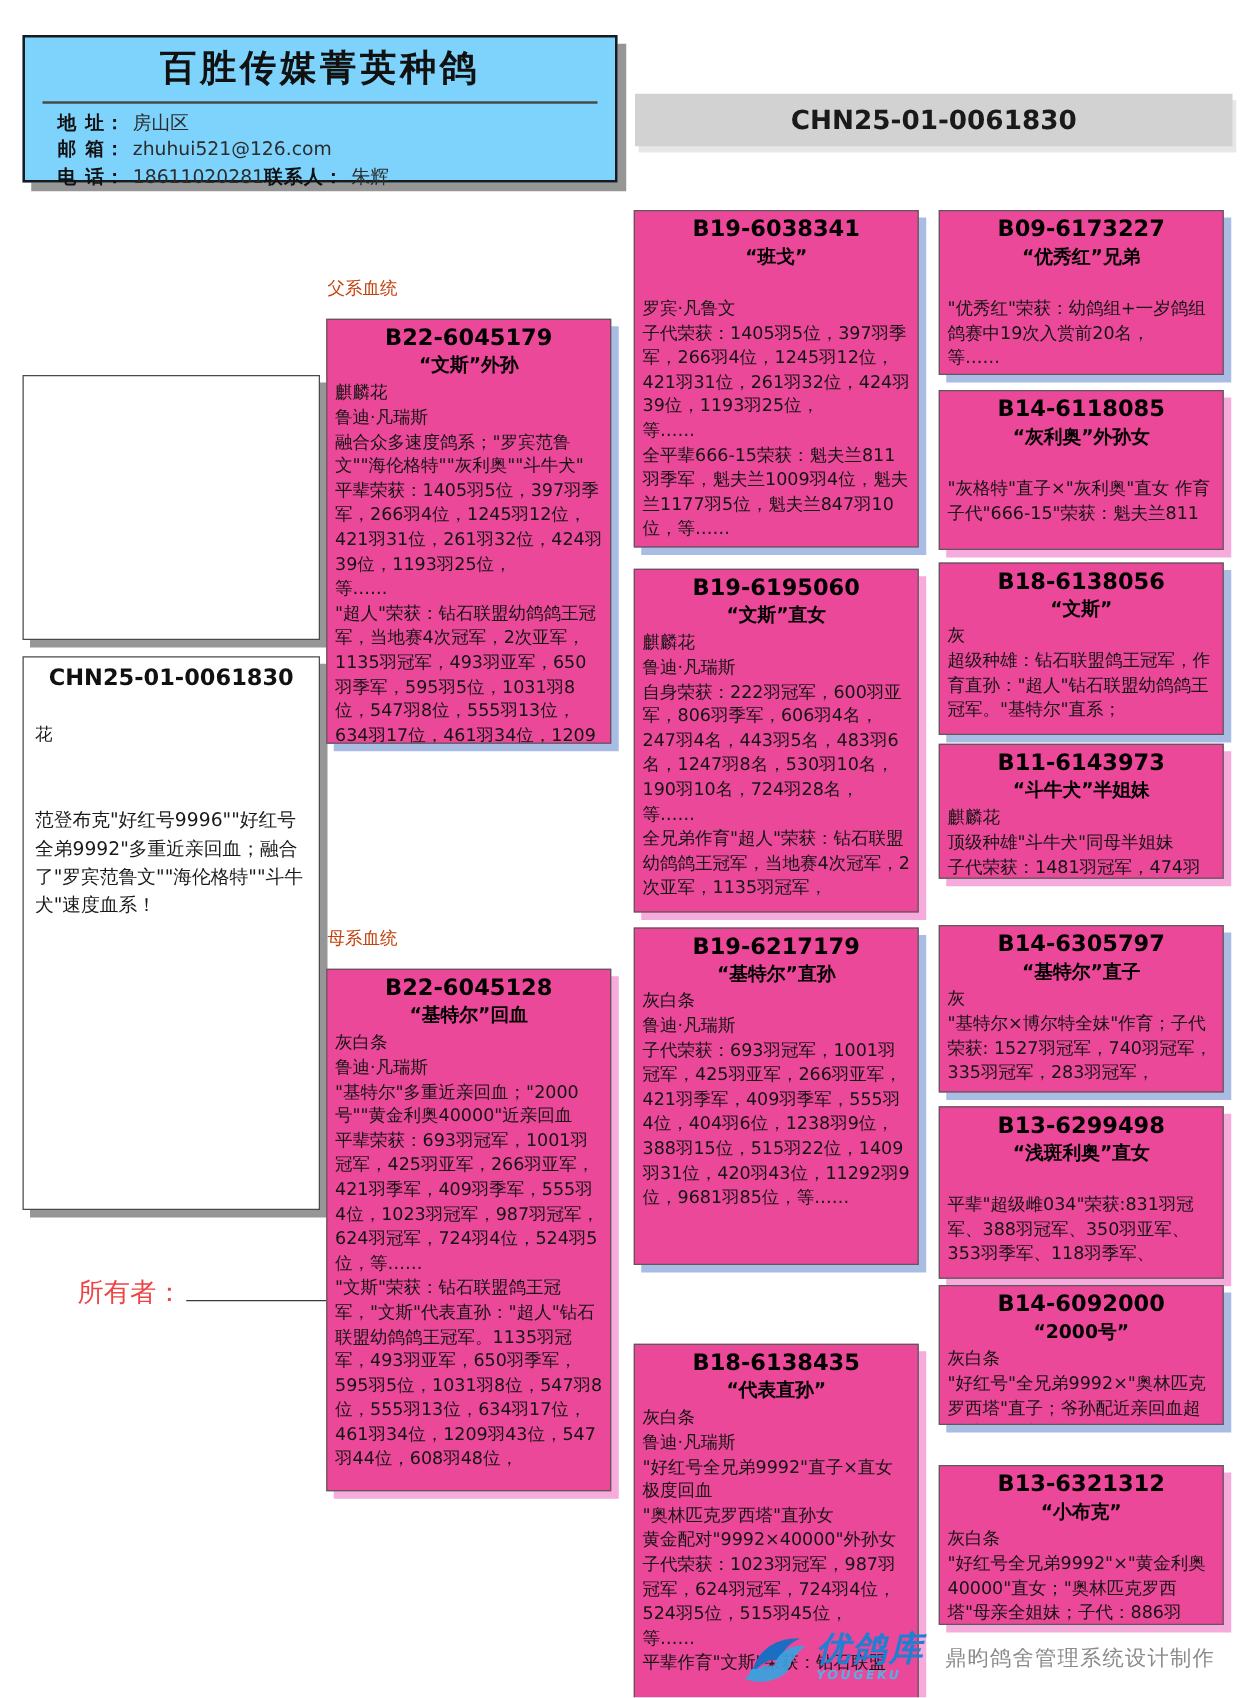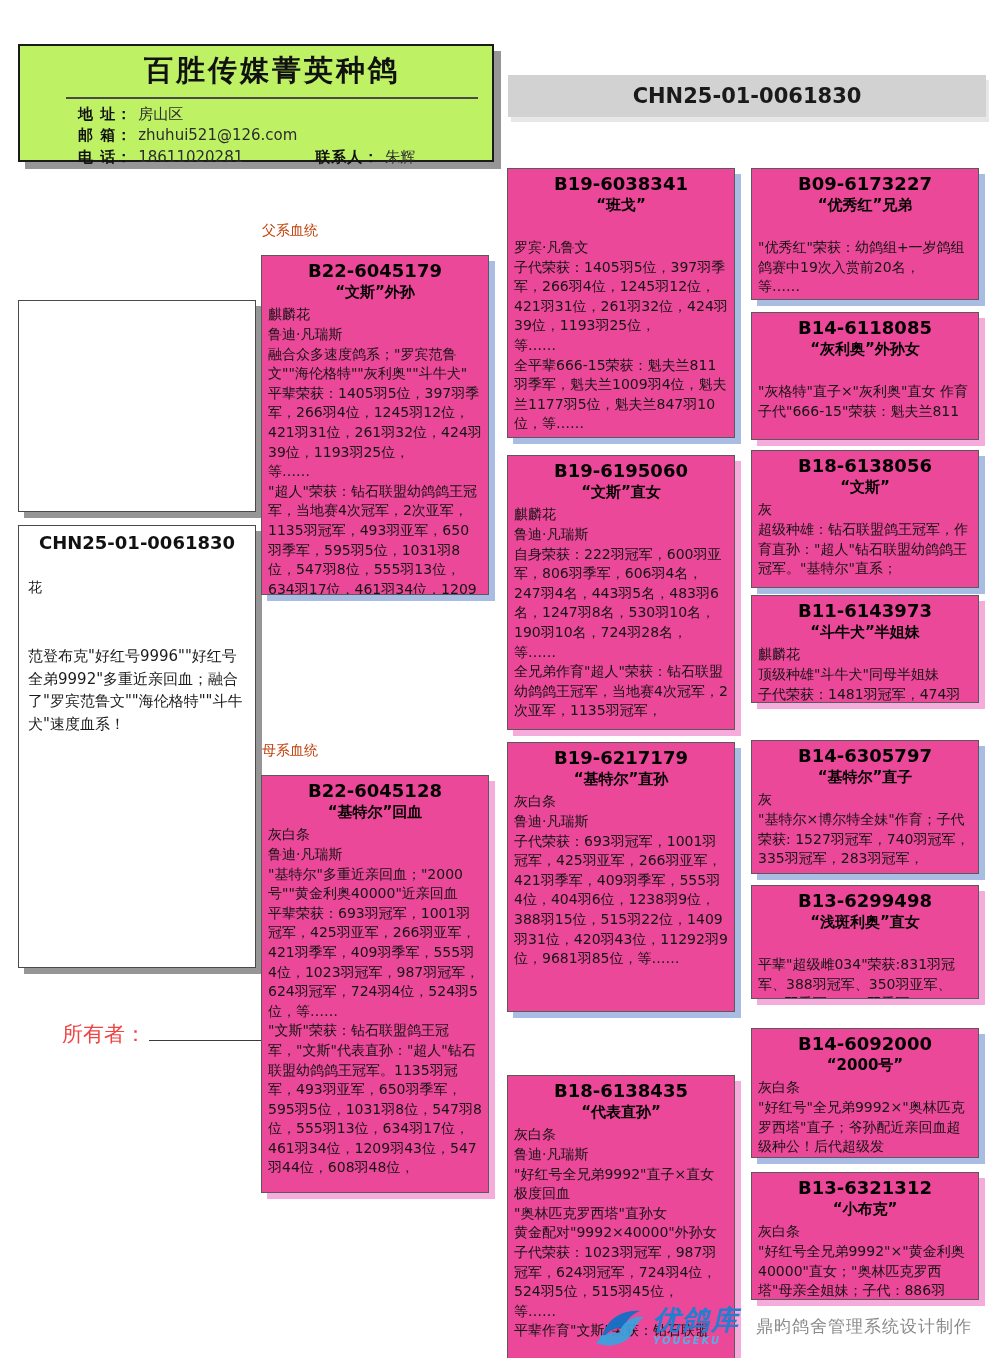--- a/index.html
+++ b/index.html
@@ -2,28 +2,28 @@
 <html><head>
 <meta charset="utf-8">
 <style>
   * { margin:0; padding:0; box-sizing:border-box; }
   html,body { background:#fff; }
   body { font-family:"DejaVu Sans","Liberation Sans",sans-serif; color:#111; }
   .page { position:relative; width:1000px; height:1358px; background:#ffffff; overflow:hidden; }
   .abs { position:absolute; }
 
   
-  .hdr-box { left:18px; top:44px; width:476px; height:118px; background:#bef264;
-             border:2px solid #1a1a1a; box-shadow:7px 7px 0 #969696;padding-left:32px; }
+  .hdr-box { left:18px; top:28px; width:476px; height:118px; background:#7dd3fc;
+             border:2px solid #1a1a1a; box-shadow:7px 7px 0 #969696; }
   .hdr-title { font-size:29px; font-weight:bold; letter-spacing:3px; text-align:center;
                padding:5px 0 6px; margin:0 14px; border-bottom:2px solid #4a4a4a; }
   .hdr-rows { padding:5px 0 0 26px; font-size:15px; line-height:1.42; }
   .hdr-label { font-weight:bold; letter-spacing:1px; }
   .hdr-val { color:#2c2c2c; margin-left:6px; }
-  .contact-label { font-weight:bold; margin-left:72px; letter-spacing:1px; }
+  .contact-label { font-weight:bold; letter-spacing:1px; }
 
   
   .banner { left:508px; top:75px; width:478px; height:42px; background:#d2d2d2;
             text-align:center; line-height:42px; font-weight:bold; font-size:21px;
             box-shadow:3px 5px 0 #e7e7e7; color:#1a1a1a; }
 
   
   .photo-box { left:18px; top:300px; width:238px; height:212px; background:#fff;
                border:1.5px solid #4a4a4a; box-shadow:6px 6px 0 #969696; }
   .info-box { left:18px; top:525px; width:238px; height:443px; background:#fff;
@@ -197,29 +197,29 @@
       </div>
   </div>
   <div class="pbox shadow-blue" style="left:751px;top:740px;height:134px">
     <div class="pring">B14-6305797</div>
     <div class="pname">“基特尔”直子</div>
     <div class="pbody">
         <div class="bline">灰</div>
         <div class="bline">"基特尔×博尔特全妹"作育；子代荣获: 1527羽冠军，740羽冠军，335羽冠军，283羽冠军，</div>
       </div>
   </div>
-  <div class="pbox shadow-pink" style="left:751px;top:885px;height:114px">
+  <div class="pbox shadow-pink" style="left:751px;top:885px;height:138px">
     <div class="pring">B13-6299498</div>
     <div class="pname">“浅斑利奥”直女</div>
     <div class="pbody">
         <div class="bline">&nbsp;</div>
         <div class="bline">平辈"超级雌034"荣获:831羽冠军、388羽冠军、350羽亚军、353羽季军、118羽季军、</div>
       </div>
   </div>
-  <div class="pbox shadow-blue" style="left:751px;top:1028px;height:130px">
+  <div class="pbox shadow-blue" style="left:751px;top:1028px;height:112px">
     <div class="pring">B14-6092000</div>
     <div class="pname">“2000号”</div>
     <div class="pbody">
         <div class="bline">灰白条</div>
         <div class="bline">"好红号"全兄弟9992×"奥林匹克罗西塔"直子；爷孙配近亲回血超级种公！后代超级发</div>
       </div>
   </div>
   <div class="pbox shadow-pink" style="left:751px;top:1172px;height:128px">
     <div class="pring">B13-6321312</div>
     <div class="pname">“小布克”</div>

